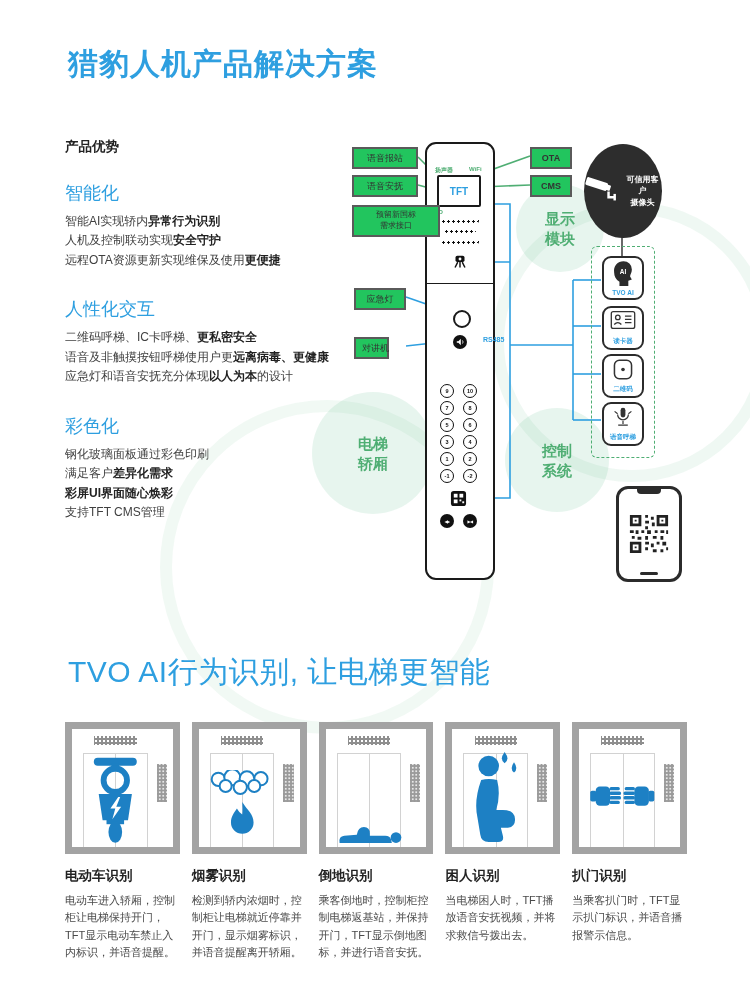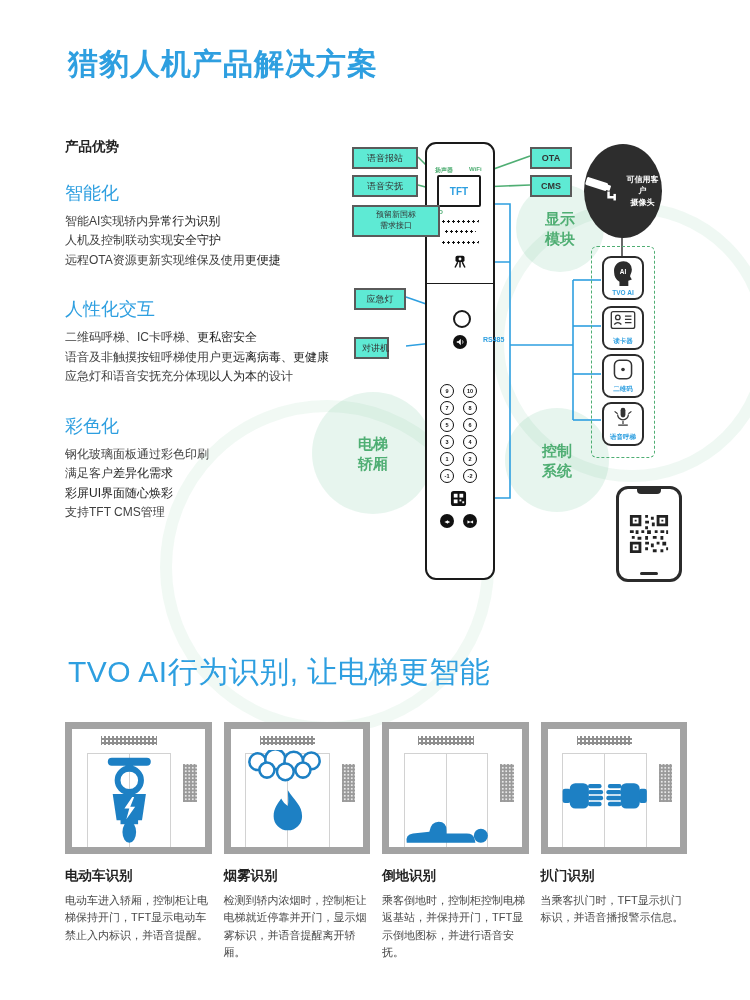--- a/index.html
+++ b/index.html
@@ -7,21 +7,21 @@
         font-family:"Liberation Sans","DejaVu Sans",sans-serif;color:#3f3f3f;}
   
   .main-title{position:absolute;left:68px;top:44px;font-size:30px;font-weight:700;color:#2e9fe0;letter-spacing:1px;}
   .section2-title{position:absolute;left:68px;top:652px;font-size:30px;font-weight:500;color:#2e9fe0;letter-spacing:.5px;}
   
   .left-col{position:absolute;left:65px;top:138px;width:310px;}
   .adv-heading{font-size:13.5px;font-weight:bold;color:#222;margin:0 0 25px 0;}
   .adv-section{margin-bottom:27px;}
   .adv-title{font-size:18px;color:#2e9fe0;margin:0 0 7px 0;font-weight:500;}
   .adv-line{font-size:12px;line-height:1.62;color:#3f3f3f;white-space:nowrap;}
-  .adv-line .b{font-weight:normal;color:#222;}
+  .adv-line .b{font-weight:bold;color:#222;}
   
   .ring{position:absolute;border-radius:50%;pointer-events:none;}
   .ring1{left:492px;top:202px;width:256px;height:256px;border:12px solid rgba(96,186,138,.10);}
   .ring2{left:160px;top:400px;width:310px;height:310px;border:12px solid rgba(96,186,138,.09);}
   .gcircle{position:absolute;border-radius:50%;background:rgba(96,186,138,.15);}
   .gc-display{left:516px;top:184px;width:88px;height:88px;}
   .gc-car{left:312px;top:392px;width:122px;height:122px;}
   .gc-control{left:505px;top:408px;width:104px;height:104px;}
   .gc-label{position:absolute;width:100%;top:50%;transform:translateY(-50%);text-align:center;
             font-size:15px;font-weight:bold;color:#4fae73;line-height:1.3;}
@@ -48,21 +48,21 @@
   .itc-btn{position:absolute;left:26px;top:191px;width:14px;height:14px;background:#111;border-radius:50%;
            display:flex;align-items:center;justify-content:center;}
   .floor-grid{position:absolute;left:13px;top:240px;display:grid;grid-template-columns:14px 14px;column-gap:9px;row-gap:3px;}
   .fbtn{width:14px;height:14px;border:1.6px solid #111;border-radius:50%;box-sizing:border-box;
         display:flex;align-items:center;justify-content:center;font-size:5.5px;font-weight:bold;color:#111;}
   .qr-scan{position:absolute;left:23px;top:346px;}
   .door-btns{position:absolute;left:13px;top:370px;display:grid;grid-template-columns:14px 14px;column-gap:9px;}
   .dbtn{width:14px;height:14px;background:#111;border-radius:50%;display:flex;align-items:center;justify-content:center;
         font-size:4px;color:#fff;letter-spacing:-.5px;}
   
-  .tag{position:absolute;background:#5eead4;border:2px solid #5a5a5a;color:#333;font-size:9px;
+  .tag{position:absolute;background:#22c55e;border:2px solid #5a5a5a;color:#333;font-size:9px;
        padding:3px 6px;white-space:nowrap;box-sizing:border-box;text-align:center;line-height:1.35;}
   
   .bubble{position:absolute;left:584px;top:144px;width:78px;height:94px;background:#2d2d2d;border-radius:50%;
           display:flex;flex-direction:row;align-items:center;justify-content:center;gap:3px;}
   .bubble-text{color:#fff;font-size:8px;font-weight:bold;text-align:center;line-height:1.45;}
   
   .mod-box{position:absolute;left:591px;top:246px;width:64px;height:212px;border:1.6px dashed #4fae73;border-radius:6px;box-sizing:border-box;}
   .module{position:absolute;left:602px;width:42px;height:44px;background:#fff;border:2px solid #2b2b2b;border-radius:9px;
           box-sizing:border-box;display:flex;flex-direction:column;align-items:center;justify-content:flex-end;padding-bottom:2px;}
   .module svg{position:absolute;top:3px;}
@@ -369,20 +369,37 @@
         </div>
         <div class="card-title">倒地识别</div>
         <div class="card-desc">乘客倒地时，控制柜控制电梯返基站，并保持开门，TFT显示倒地图标，并进行语音安抚。</div>
       </div>
       <div class="card">
         <div class="frame">
           <div class="disp"></div>
           <div class="doors"></div>
           <div class="btn-panel"></div>
           <div class="illus">
+            <svg viewBox="0 0 58 100" preserveAspectRatio="xMidYMax meet" fill="#1d80c4">
+              <circle cx="21" cy="17" r="11"></circle>
+              <path d="M38 2q6 8 0 12q-6-4 0-12z"></path>
+              <path d="M48 13q5 7 0 11q-5-4 0-11z"></path>
+              <path d="M13 32q-8 22-4 40l3 18q1 8 9 8h10q7 0 5-7l-2-8h5q11 0 10-10q-1-9-13-9h-7q5-16 1-32q-9-2-17 0z"></path>
+            </svg>
+          </div>
+        </div>
+        <div class="card-title">困人识别</div>
+        <div class="card-desc">当电梯困人时，TFT播放语音安抚视频，并将求救信号拨出去。</div>
+      </div>
+      <div class="card">
+        <div class="frame">
+          <div class="disp"></div>
+          <div class="doors"></div>
+          <div class="btn-panel"></div>
+          <div class="illus">
             <svg viewBox="0 0 110 52" preserveAspectRatio="xMidYMid meet" style="align-self:center" fill="#1d80c4">
               <g>
                 <rect x="2" y="16" width="10" height="18" rx="3"></rect>
                 <rect x="11" y="9" width="24" height="32" rx="7"></rect>
                 <rect x="34" y="10" width="17" height="5.5" rx="2.5"></rect>
                 <rect x="34" y="17.5" width="19" height="5.5" rx="2.5"></rect>
                 <rect x="34" y="25" width="19" height="5.5" rx="2.5"></rect>
                 <rect x="34" y="32.5" width="17" height="5.5" rx="2.5"></rect>
               </g>
               <g transform="translate(110 0) scale(-1 1)">

